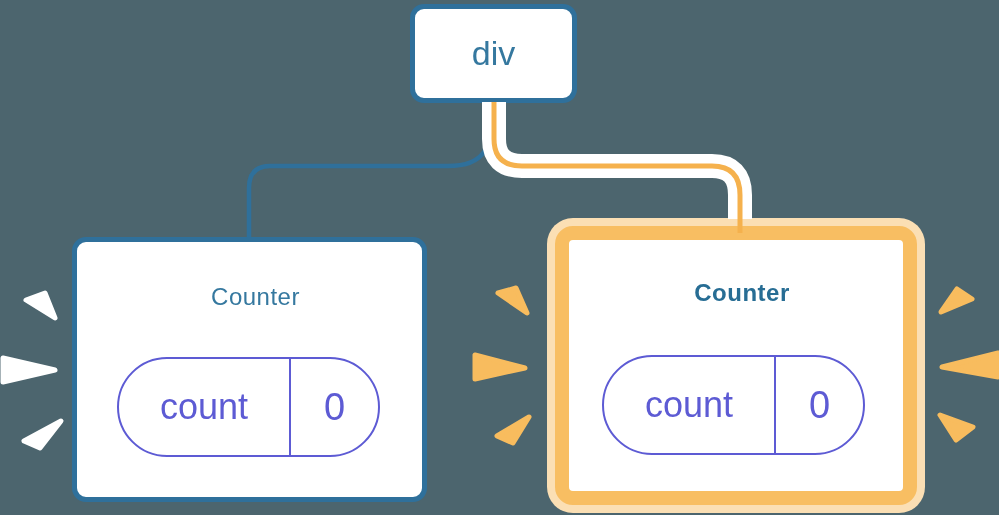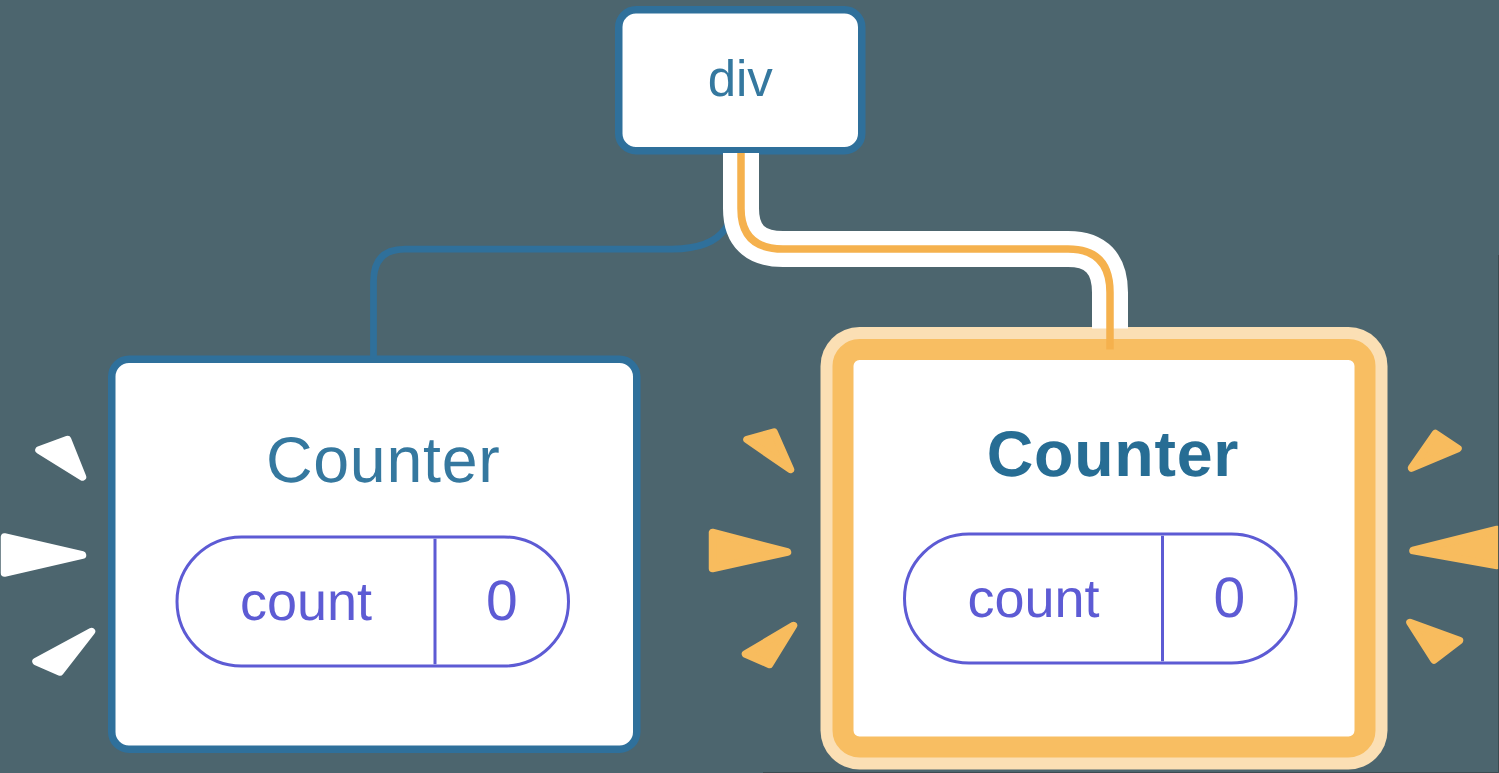--- a/index.html
+++ b/index.html
@@ -52,37 +52,37 @@
     left: 555px; top: 226px;
     width: 362px; height: 279px;
     border: 14px solid var(--orange-ring);
     border-radius: 18px;
     box-shadow: 0 0 0 8px var(--orange-pale);
   }
   .counter-title {
     position: absolute;
     left: 0; right: 0;
     text-align: center;
-    font-size: 43px;
+    font-size: 24px;
     letter-spacing: 0.5px;
     margin-left: 12px;
   }
   .counter-left .counter-title {
     top: 41px;
     font-weight: 500;
     color: var(--blue-text);
   }
   .counter-right .counter-title {
     top: 39px;
     font-weight: 800;
     color: var(--blue-text-bold);
   }
   .state-pill {
     position: absolute;
-    width: 263px; height: 88px;
+    width: 263px; height: 100px;
     border: 2.5px solid var(--purple);
     border-radius: 50px;
     background: var(--white);
     display: flex;
     overflow: hidden;
     color: var(--purple);
   }
   .counter-left .state-pill  { left: 40px; top: 115px; }
   .counter-right .state-pill { left: 33px; top: 115px; }
   .pill-cell {

